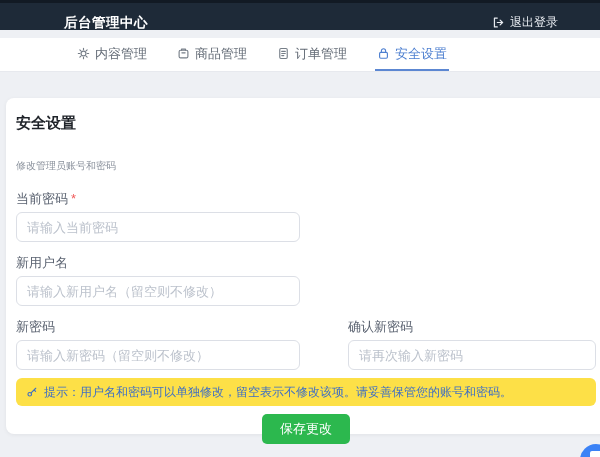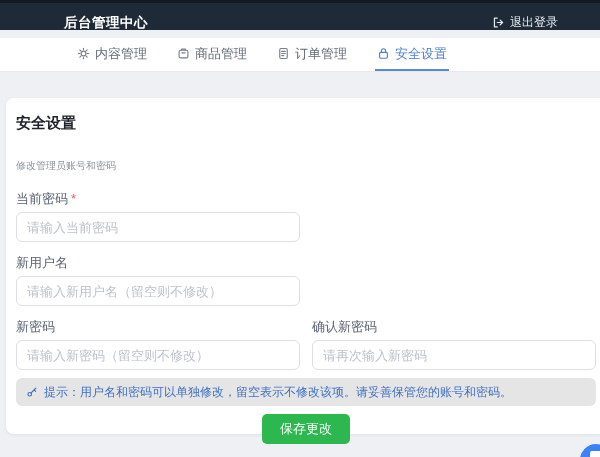--- a/index.html
+++ b/index.html
@@ -46,32 +46,32 @@
   }
   .card-title{font-size:15px;font-weight:bold;color:#1f2329;margin:0;}
   .card-subtitle{font-size:10px;color:#8a919c;margin-top:26px;}
   
   .form-grid{
     margin-top:17px;display:grid;grid-template-columns:1fr 1fr;
     column-gap:8px;row-gap:8px;gap:12px;
   }
   .field{display:flex;flex-direction:column;}
   .f1{grid-column:1;grid-row:1;} .f2{grid-column:1;grid-row:2;}
-  .f3{grid-column:1;grid-row:3;} .f4{grid-column:2;grid-row:3;}
+  .f3{grid-column:1;grid-row:3;} .f4{grid-column:2;grid-row:3;margin-left:36px;}
   .field-label{font-size:13px;color:#5a6270;height:18px;line-height:18px;margin-bottom:4px;}
   .req{color:#f05a5a;margin-left:3px;}
   .text-input{
     height:28px;border:1px solid #dcdfe6;border-radius:6px;background:#fff;
     padding:14px 10px;font-size:13px;color:#333;box-sizing:border-box;width:100%;
     outline:none;font-family:inherit;
   }
   .text-input::placeholder{color:#bcc2cc;}
   
   .tip-box{
-    margin-top:8px;height:28px;background:#e5e5e5;border-radius:6px;
+    margin-top:8px;height:28px;background:#fde047;border-radius:6px;
     display:flex;align-items:center;gap:6px;padding:0 10px;box-sizing:border-box;
   }
   .tip-box svg{width:12px;height:12px;stroke:#3f6fc4;flex:0 0 auto;}
   .tip-text{font-size:12px;color:#3f6fc4;white-space:nowrap;overflow:hidden;}
   
   .btn-row{margin-top:8px;text-align:center;}
   .save-btn{
     display:inline-block;background:#2cb84e;color:#fff;border:none;
     border-radius:5px;font-size:13px;padding:6px 18px;cursor:pointer;
     font-family:inherit;

